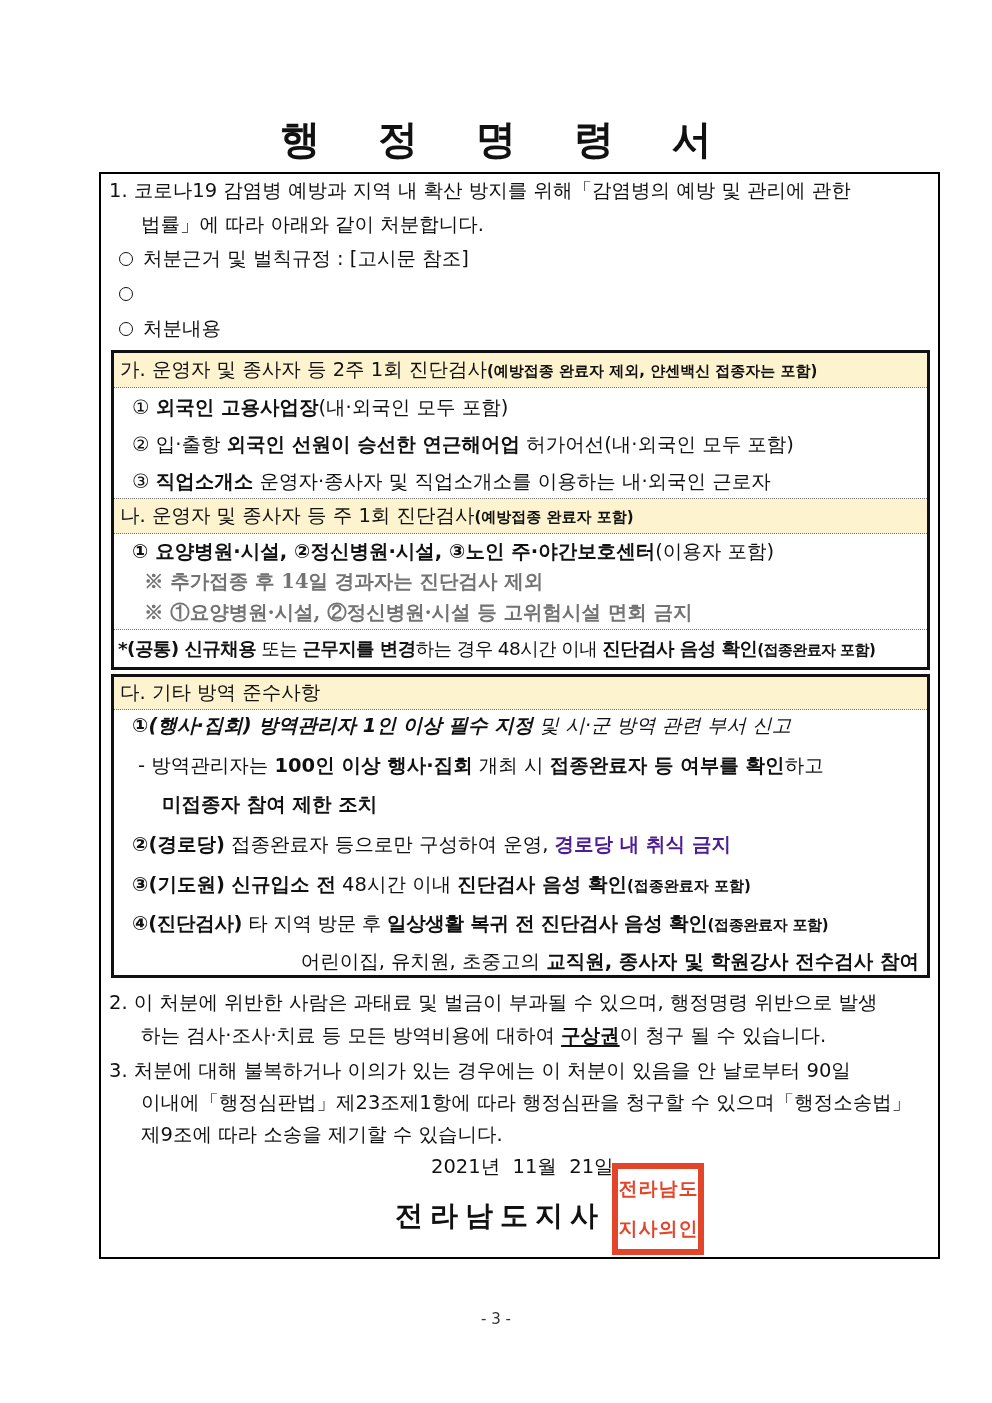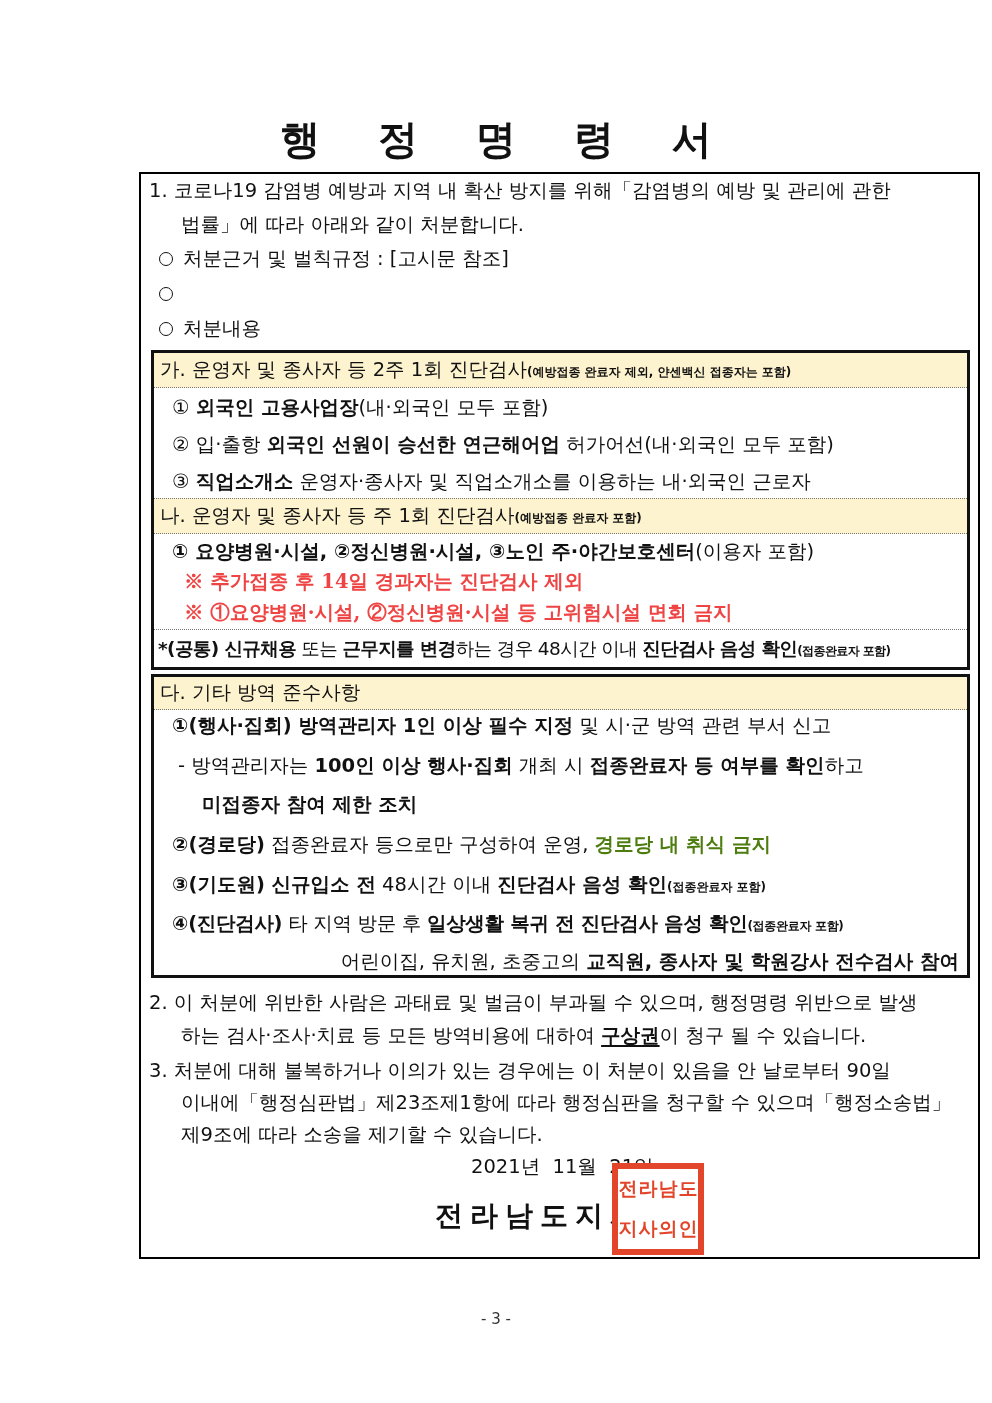--- a/index.html
+++ b/index.html
@@ -1,27 +1,27 @@
 <!DOCTYPE html>
 <html><head>
 <meta charset="utf-8">
 <style>
   html, body { margin: 0; padding: 0; background: #ffffff; }
   body { width: 992px; height: 1403px; position: relative; font-family: "DejaVu Sans", "Liberation Sans", sans-serif; color: #111; overflow: hidden; }
   .title { position: absolute; top: 112px; left: 0; width: 992px; text-align: center; font-size: 40px; font-weight: bold; letter-spacing: 22px; padding-left: 22px; box-sizing: border-box; }
-  .outer { position: absolute; left: 99px; top: 172px; width: 841px; height: 1087px; border: 2px solid #000; box-sizing: border-box; margin-left: 40px; }
+  .outer { position: absolute; left: 99px; top: 172px; width: 841px; height: 1087px; border: 2px solid #000; box-sizing: border-box; }
   .line { position: absolute; font-size: 19.5px; white-space: nowrap; line-height: 26px; }
   .b { font-weight: bold; }
   .circle { display: inline-block; width: 12px; height: 12px; border: 1.5px solid #111; border-radius: 50%; margin-right: 10px; vertical-align: -1px; }
   .box { position: absolute; border: 3px solid #111; box-sizing: border-box; background: #fff; }
   .hdr { position: absolute; left: 0; right: 0; background: #fdf3cf; border-bottom: 1px dotted #777; }
   .dotsep { position: absolute; left: 0; right: 0; border-top: 1px dotted #777; }
-  .small { font-size: 12px; }
-  .blue { color: #ef4444; font-family: "DejaVu Serif", "Liberation Serif", serif; font-weight: bold; }
-  .red { color: #4d7c0f; }
+  .small { font-size: 15px; }
+  .blue { color: #737373; font-family: "DejaVu Serif", "Liberation Serif", serif; font-weight: bold; }
+  .red { color: #4c1d95; }
   .u { text-decoration: underline; text-decoration-thickness: 2px; text-underline-offset: 3px; }
   .seal { position: absolute; left: 612px; top: 1163px; width: 92px; height: 92px; background: #e2452a; }
   .seal-inner { position: absolute; left: 6px; top: 6px; right: 6px; bottom: 6px; background: #fff; display: grid; grid-template-columns: repeat(4, 1fr); grid-template-rows: 1fr 1fr; }
   .seal-inner span { color: #e2452a; font-weight: bold; font-size: 19px; display: flex; align-items: center; justify-content: center; }
   .page-num { position: absolute; top: 1310px; left: 0; width: 992px; text-align: center; font-size: 15px; color: #333; }
 </style>
 </head>
 <body>
 
 <div class="title">행 정 명 령 서</div>
@@ -75,21 +75,21 @@
     <div class="dotsep" style="top:276px;"></div>
     <div class="line" style="left:4px; top:283px; font-size:18.5px; letter-spacing:-0.6px;">
       <span class="b">*</span><span class="b">(공통) 신규채용</span><span> 또는 </span><span class="b">근무지를 변경</span><span>하는 경우 48시간 이내 </span><span class="b">진단검사 음성 확인</span><span class="b small">(접종완료자 포함)</span>
     </div>
   </div>
 
   <div class="box" style="left:10px; top:500px; width:819px; height:304px;padding-left:14px;">
     <div class="hdr" style="top:0; height:32px;">
       <div class="line" style="left:6px; top:3px;">다. 기타 방역 준수사항</div>
     </div>
-    <div class="line" style="left:18px; top:36px;">
+    <div class="line" style="left:18px; top:36px;font-style:italic;">
       <span class="b">①(행사·집회) 방역관리자 1인 이상 필수 지정</span><span> 및 시·군 방역 관련 부서 신고</span>
     </div>
     <div class="line" style="left:24px; top:76px;">
       <span>- 방역관리자는 </span><span class="b">100인 이상 행사·집회</span><span> 개최 시 </span><span class="b">접종완료자 등 여부를 확인</span><span>하고</span>
     </div>
     <div class="line b" style="left:48px; top:115px;">미접종자 참여 제한 조치</div>
     <div class="line" style="left:18px; top:155px;">
       <span class="b">②(경로당)</span><span> 접종완료자 등으로만 구성하여 운영, </span><span class="b red">경로당 내 취식 금지</span>
     </div>
     <div class="line" style="left:18px; top:195px;">

